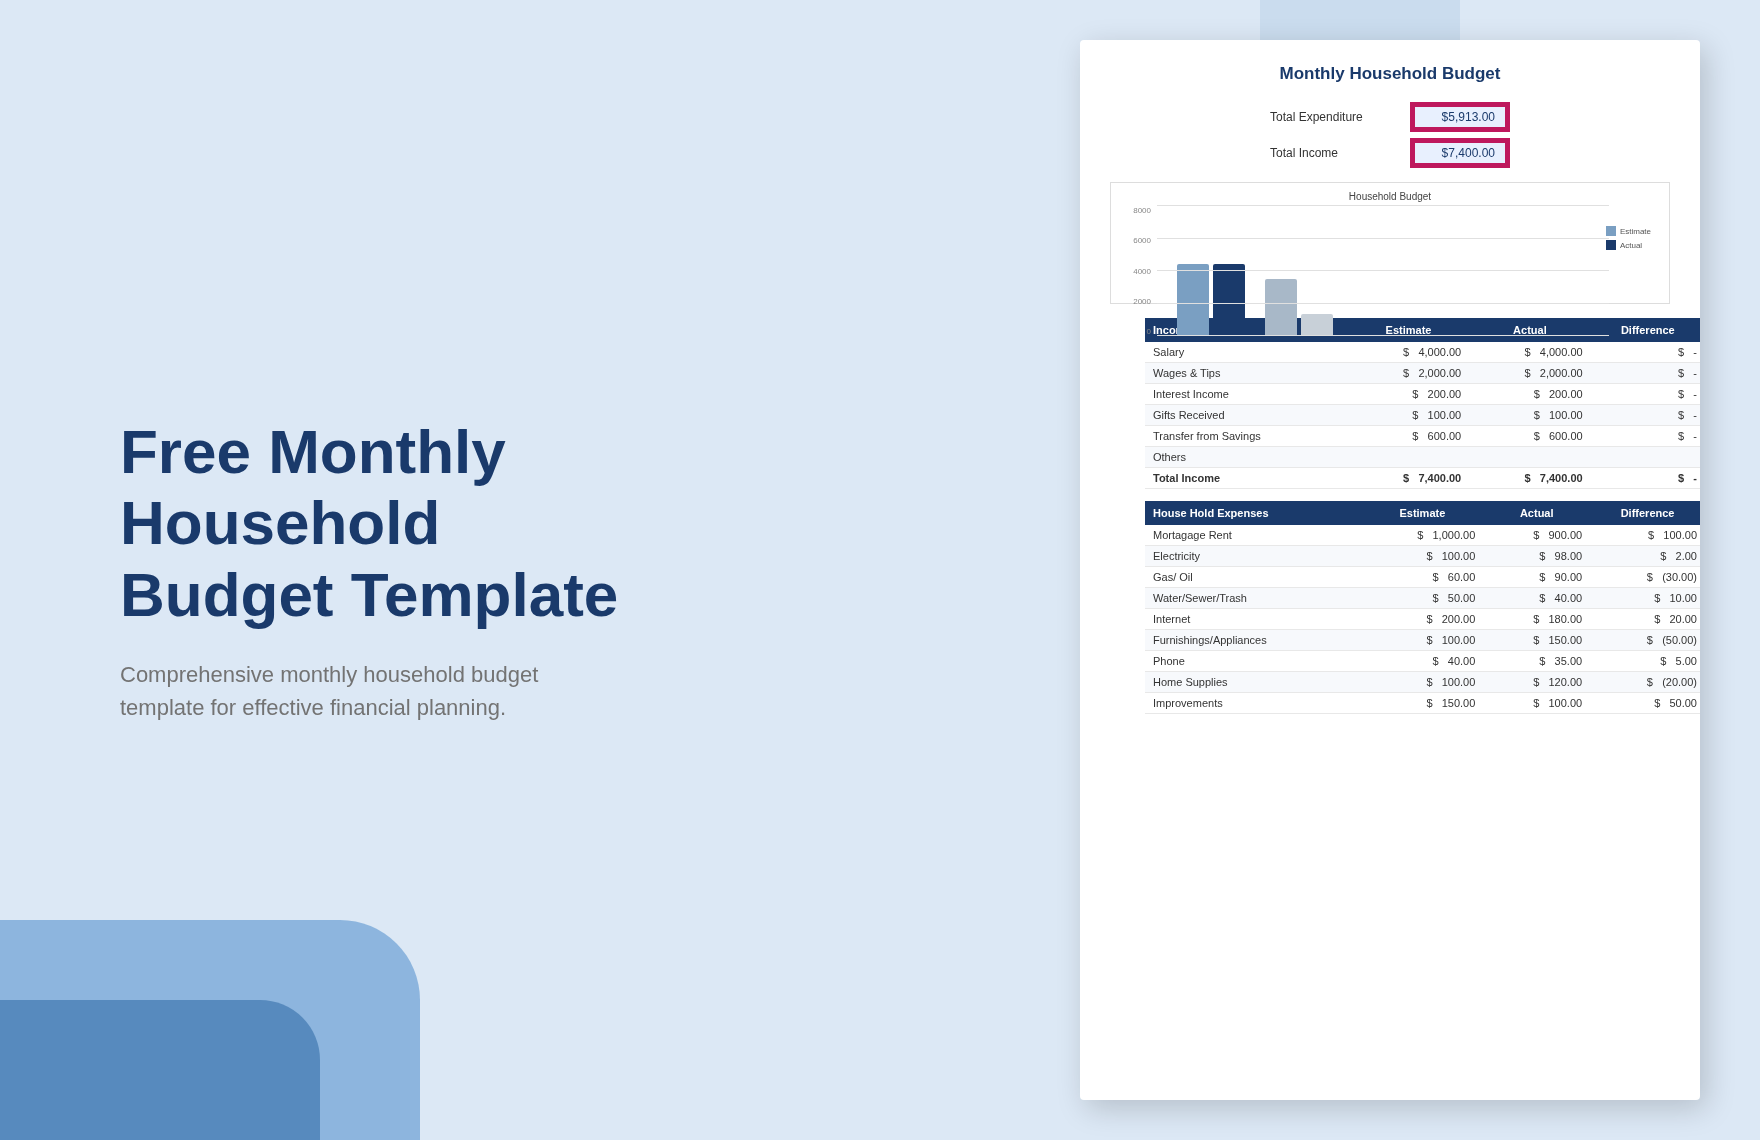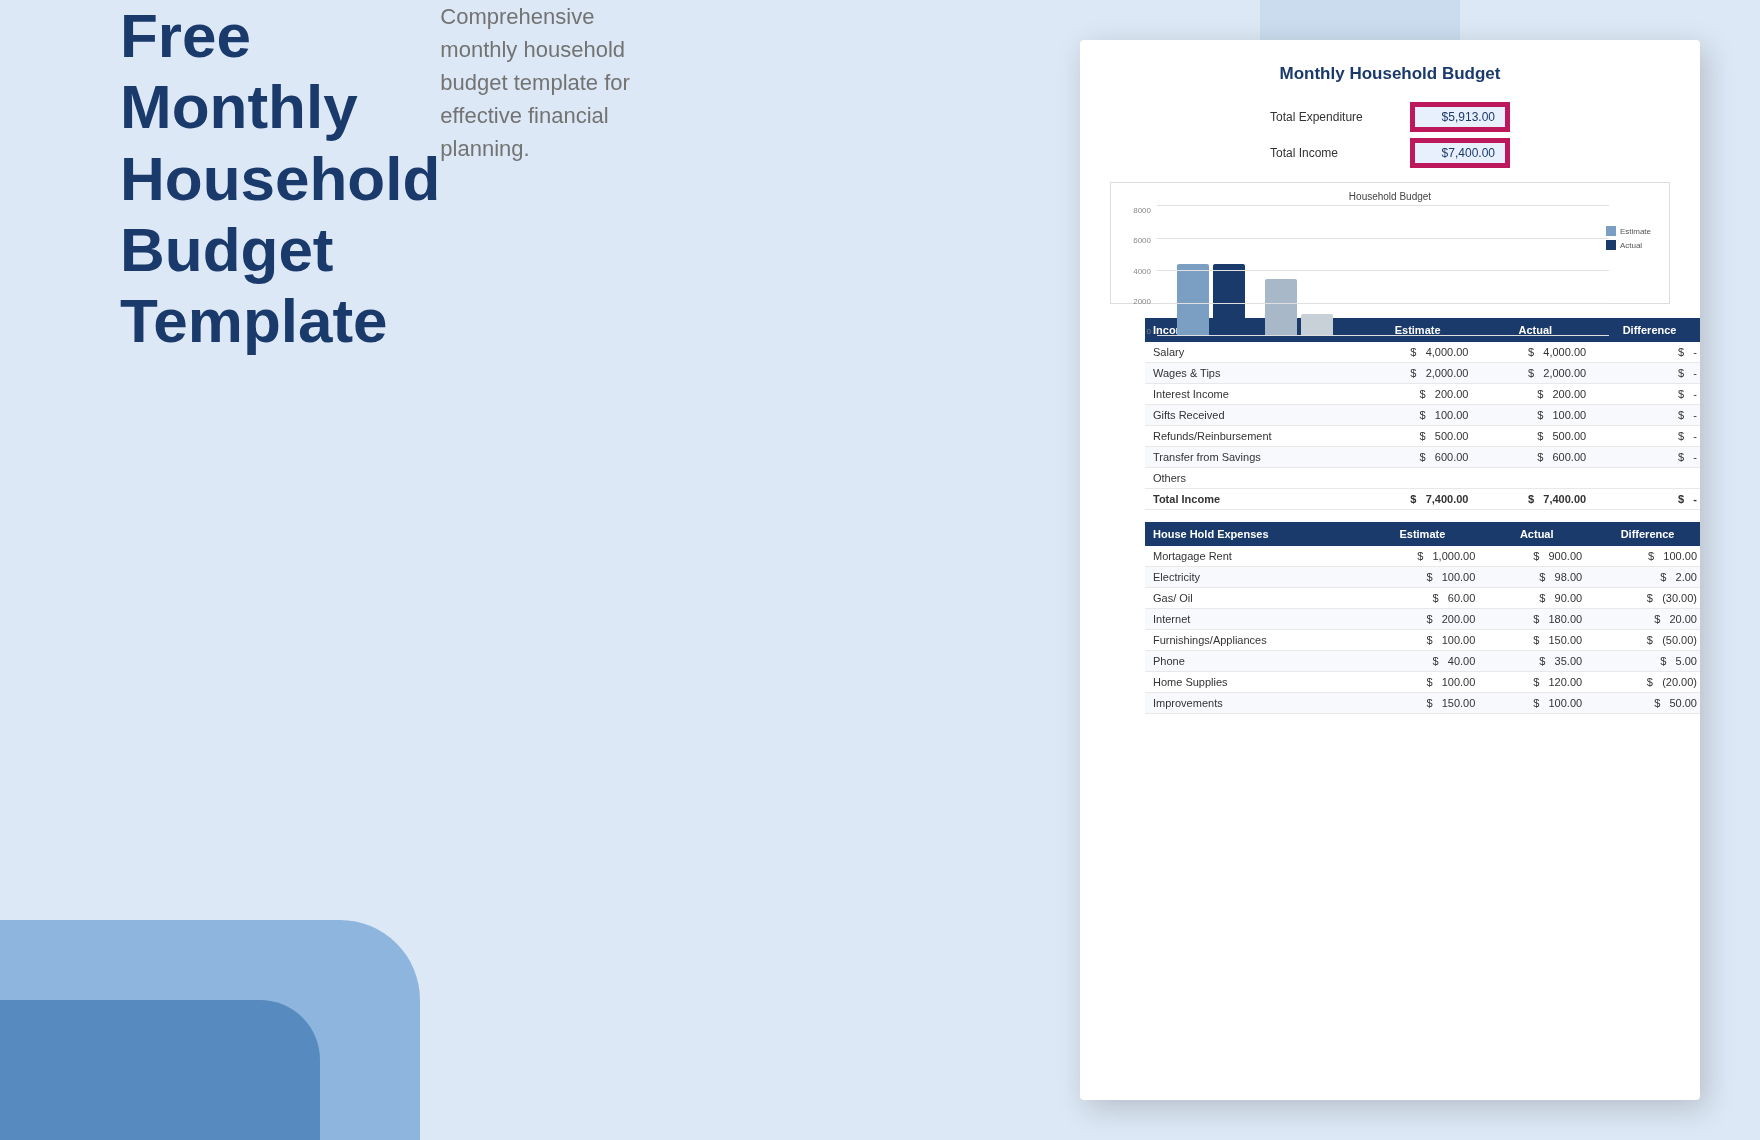--- a/index.html
+++ b/index.html
@@ -45,20 +45,21 @@
     }
 
     
     .left-panel {
       position: absolute;
       left: 80px;
       top: 0;
       width: 600px;
       height: 1140px;
       display: flex;
+      flex-direction: column;
       justify-content: center;
       padding: 0 40px;
     }
     .main-title {
       font-size: 62px;
       font-weight: 800;
       color: #1a3a6b;
       line-height: 1.15;
       margin-bottom: 28px;
     }
@@ -347,26 +348,20 @@
     <td class="currency">$&nbsp;&nbsp;&nbsp;200.00</td>
     <td class="currency">$&nbsp;&nbsp;&nbsp;-</td>
   </tr>
         <tr>
     <td>Gifts Received</td>
     <td class="currency">$&nbsp;&nbsp;&nbsp;100.00</td>
     <td class="currency">$&nbsp;&nbsp;&nbsp;100.00</td>
     <td class="currency">$&nbsp;&nbsp;&nbsp;-</td>
   </tr>
         <tr>
-    <td>Refunds/Reinbursement</td>
-    <td class="currency">$&nbsp;&nbsp;&nbsp;500.00</td>
-    <td class="currency">$&nbsp;&nbsp;&nbsp;500.00</td>
-    <td class="currency">$&nbsp;&nbsp;&nbsp;-</td>
-  </tr>
-        <tr>
     <td>Transfer from Savings</td>
     <td class="currency">$&nbsp;&nbsp;&nbsp;600.00</td>
     <td class="currency">$&nbsp;&nbsp;&nbsp;600.00</td>
     <td class="currency">$&nbsp;&nbsp;&nbsp;-</td>
   </tr>
         <tr>
     <td>Others</td>
     <td class="currency"></td>
     <td class="currency"></td>
     <td class="currency"></td>
@@ -404,20 +399,26 @@
     <td class="currency">$&nbsp;&nbsp;&nbsp;98.00</td>
     <td class="currency">$&nbsp;&nbsp;&nbsp;2.00</td>
   </tr>
         <tr>
     <td>Gas/ Oil</td>
     <td class="currency">$&nbsp;&nbsp;&nbsp;60.00</td>
     <td class="currency">$&nbsp;&nbsp;&nbsp;90.00</td>
     <td class="currency">$&nbsp;&nbsp;&nbsp;(30.00)</td>
   </tr>
         <tr>
+    <td>Water/Sewer/Trash</td>
+    <td class="currency">$&nbsp;&nbsp;&nbsp;50.00</td>
+    <td class="currency">$&nbsp;&nbsp;&nbsp;40.00</td>
+    <td class="currency">$&nbsp;&nbsp;&nbsp;10.00</td>
+  </tr>
+        <tr>
     <td>Internet</td>
     <td class="currency">$&nbsp;&nbsp;&nbsp;200.00</td>
     <td class="currency">$&nbsp;&nbsp;&nbsp;180.00</td>
     <td class="currency">$&nbsp;&nbsp;&nbsp;20.00</td>
   </tr>
         <tr>
     <td>Furnishings/Appliances</td>
     <td class="currency">$&nbsp;&nbsp;&nbsp;100.00</td>
     <td class="currency">$&nbsp;&nbsp;&nbsp;150.00</td>
     <td class="currency">$&nbsp;&nbsp;&nbsp;(50.00)</td>

